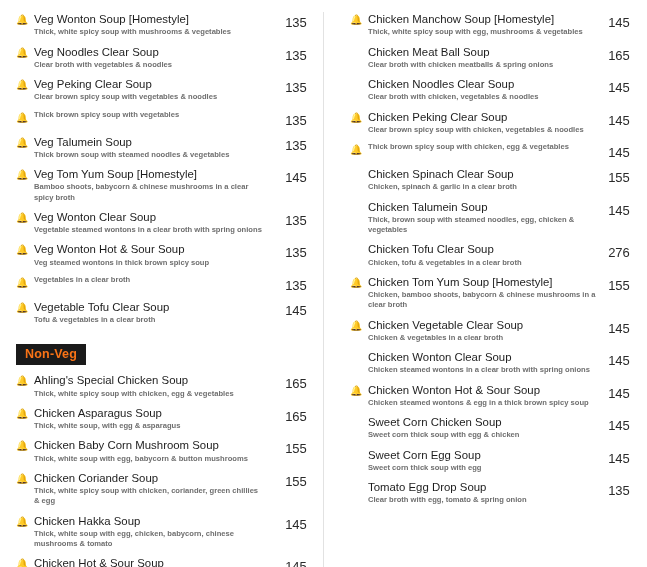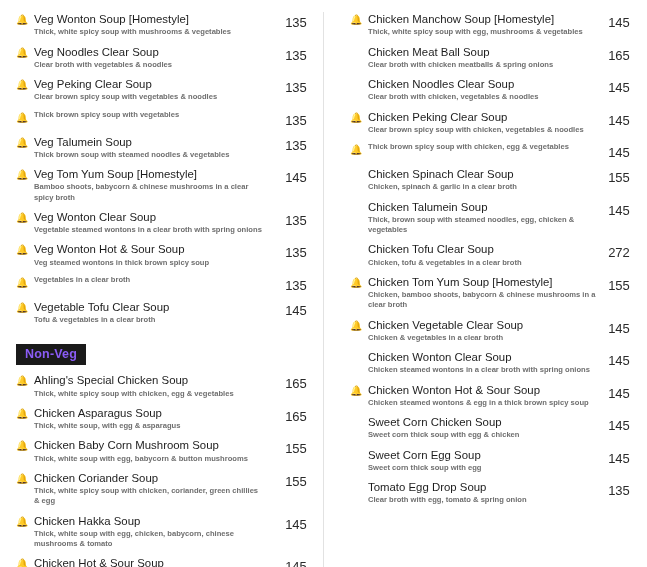--- a/index.html
+++ b/index.html
@@ -26,21 +26,21 @@
     padding: 0 14px 0 14px;
     position: relative;
   }
   .col-left { padding-left: 16px; }
   .col-right { padding-left: 26px; border-left: 1px solid #e2e2e2; }
 
   
   .section-badge {
     display: inline-block;
     background: #1a1a1a;
-    color: #8b5cf6;
+    color: #f97316;
     font-size: 12.5px;
     font-weight: bold;
     padding: 3px 9px 4px 9px;
     margin: 8px 0 8px 0;
     letter-spacing: 0.2px;
   }
 
   .item {
     display: flex;
     align-items: flex-start;
@@ -309,21 +309,21 @@
       </div>
       <div class="item-price">145</div>
     </div>
 
     <div class="item">
       <div class="bell hidden">🔔</div>
       <div class="item-body">
         <div class="item-name">Chicken Tofu Clear Soup</div>
         <div class="item-desc">Chicken, tofu &amp; vegetables in a clear broth</div>
       </div>
-      <div class="item-price">272</div>
+      <div class="item-price">276</div>
     </div>
 
     <div class="item">
       <div class="bell">🔔</div>
       <div class="item-body">
         <div class="item-name">Chicken Tom Yum Soup [Homestyle]</div>
         <div class="item-desc">Chicken, bamboo shoots, babycorn &amp; chinese mushrooms in a clear broth</div>
       </div>
       <div class="item-price">155</div>
     </div>

